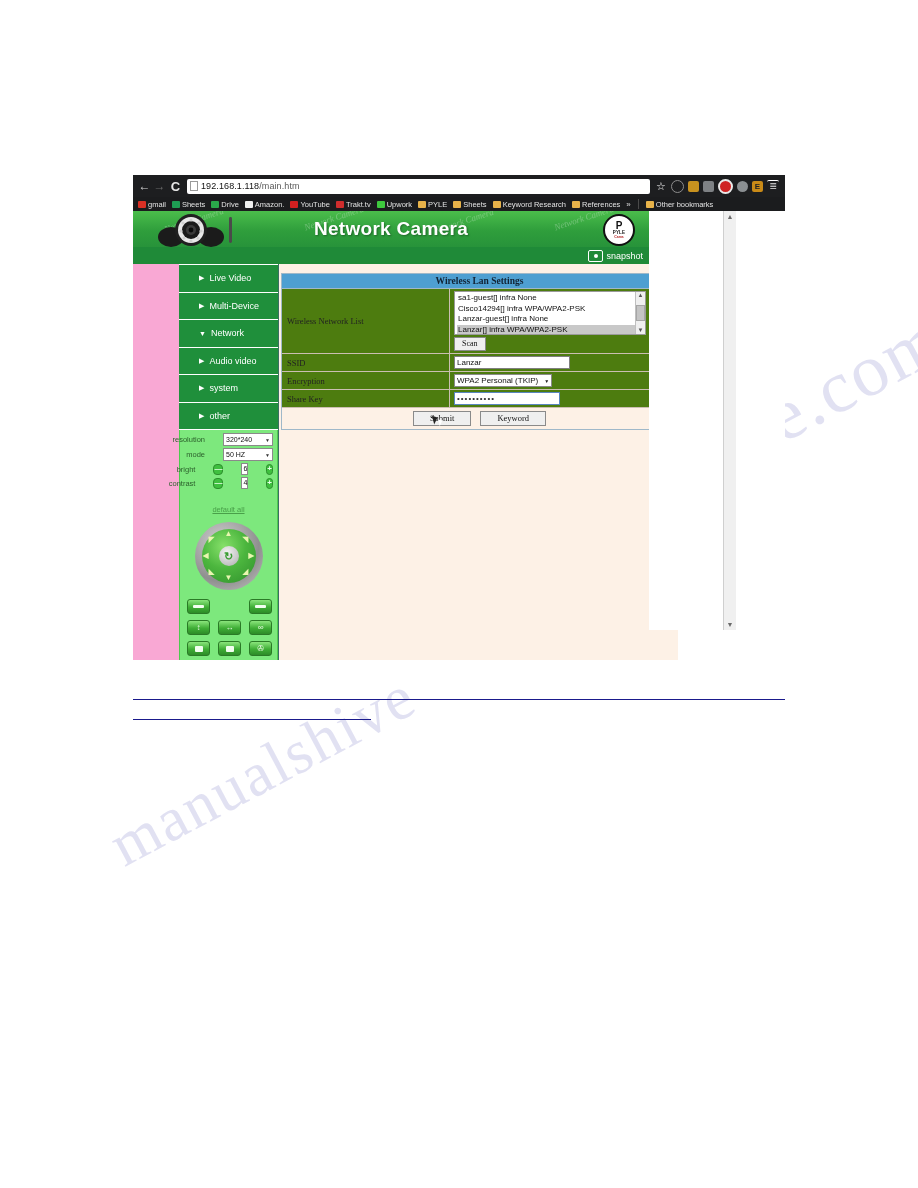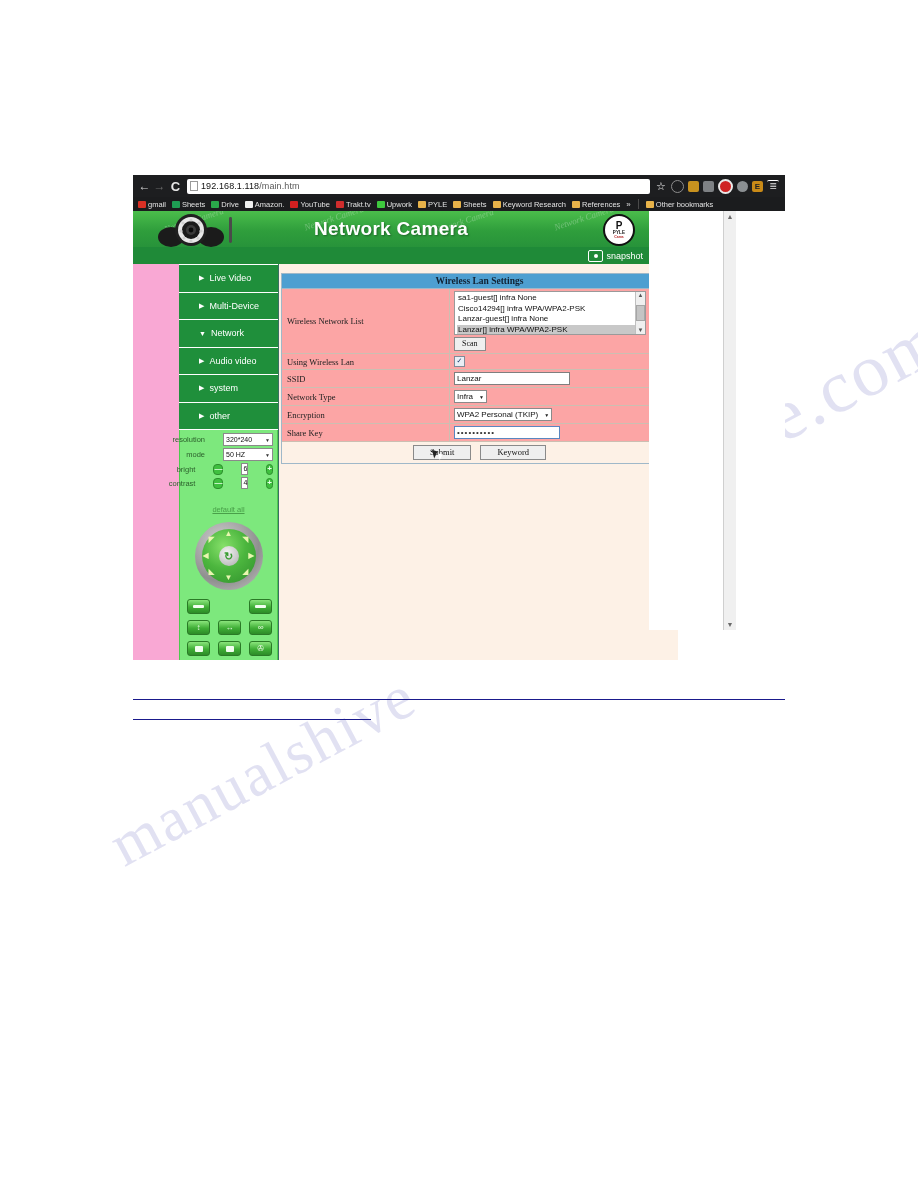--- a/index.html
+++ b/index.html
@@ -159,21 +159,21 @@
   .gb{
     width:21px;height:13px;border-radius:3px;
     background:linear-gradient(180deg,#8ae57c 0%,#3fae36 55%,#2d8c28 100%);
     border:1px solid #2a7a26;display:flex;align-items:center;justify-content:center;
     color:#eafbe4;font-size:8px;line-height:1;
   }
   .gb.blank{background:transparent;border:none;}
   .gb .sq{width:8px;height:6px;background:#f2fff0;border-radius:1px;}
   .gb .bar{width:11px;height:3px;background:#f2fff0;border-radius:1px;}
   .contentcol{flex:1;background:#fdf1e6;position:relative;}
-  .settings{width:395px;margin:9px 0 0 3px;background:#fca5a5;border:1px solid #9fb8c9;}
+  .settings{width:395px;margin:9px 0 0 3px;background:#4d7c0f;border:1px solid #9fb8c9;}
   .st-title{
     background:#4e9fd1;color:#123;font-size:9.5px;font-weight:700;text-align:center;
     padding:2px 0;font-family:"Liberation Serif",serif;border-bottom:1px solid #9fb8c9;
   }
   .srow{display:flex;border-bottom:1px solid #cbbfb2;min-height:15px;}
   .sl{
     width:162px;font-size:8.5px;color:#222;padding:2px 0 2px 5px;
     font-family:"Liberation Serif",serif;border-right:1px solid #cbbfb2;display:flex;align-items:center;
   }
   .sv{flex:1;padding:2px 0 2px 4px;display:flex;align-items:flex-end;}
@@ -485,43 +485,28 @@
                       <span>▲</span>
                       <div class="nl-thumb"></div>
                       <span>▼</span>
                     </div>
                   </div>
                   <div class="scanbtn">Scan</div>
                 </div>
               </div>
             </div>
 
-            <div class="srow">
-              <div class="sl">Using Wireless Lan</div>
-              <div class="sv">
-                <span class="cbx">✓</span>
-              </div>
-            </div>
 
             <div class="srow">
               <div class="sl">SSID</div>
               <div class="sv">
                 <div class="tinput">Lanzar</div>
               </div>
             </div>
 
-            <div class="srow">
-              <div class="sl">Network Type</div>
-              <div class="sv">
-                <span class="dsel">
-                  <span class="dv">Infra</span>
-                  <span class="da">▼</span>
-                </span>
-              </div>
-            </div>
 
             <div class="srow">
               <div class="sl">Encryption</div>
               <div class="sv">
                 <span class="dsel">
                   <span class="dv">WPA2 Personal (TKIP)</span>
                   <span class="da">▼</span>
                 </span>
               </div>
             </div>

